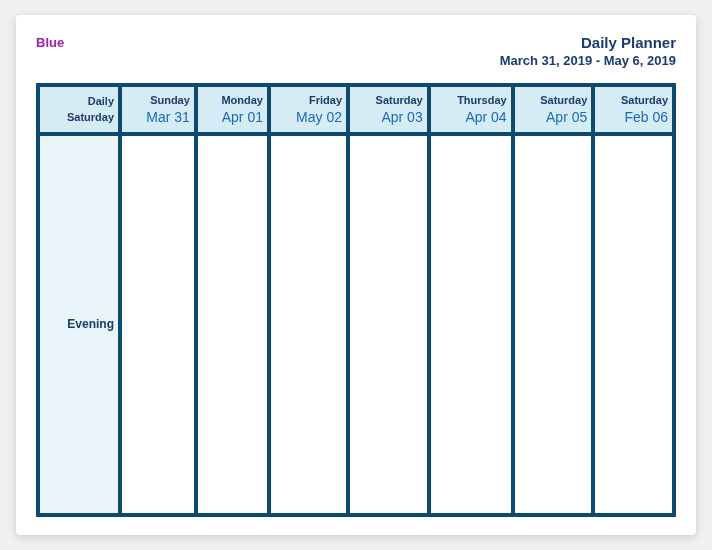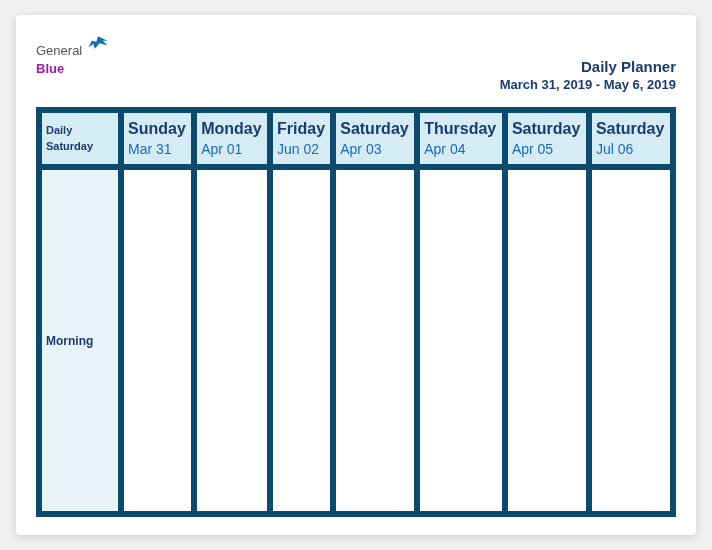--- a/index.html
+++ b/index.html
@@ -59,54 +59,53 @@
 
     .title-area {
       text-align: right;
     }
 
     .title-main {
       font-size: 15px;
       font-weight: bold;
       color: #1a3c6e;
       line-height: 1.3;
-      margin-top: 24px;
     }
 
     .title-date {
       font-size: 13px;
       font-weight: bold;
       color: #1a3c6e;
       line-height: 1.3;
     }
 
     .calendar-table {
       width: 100%;
       border-collapse: collapse;
       flex: 1;
     }
 
     .calendar-table th,
     .calendar-table td {
-      border: 6px solid #0c4a6e;
-      text-align: left;
+      border: 4px solid #0c4a6e;
+      text-align: right;
       vertical-align: middle;
     }
 
     .header-row th {
       background: #d6ecf5;
       padding: 6px 4px;
       font-size: 11px;
       font-weight: bold;
       color: #1a3c6e;
       line-height: 1.3;
     }
 
     .header-row th .day-name {
-      font-size: 16px;
+      font-size: 11px;
       font-weight: bold;
       color: #1a3c6e;
     }
 
     .header-row th .day-date {
       font-size: 14px;
       color: #1a6bb5;
       font-weight: normal;
     }
 
@@ -143,26 +142,20 @@
       height: 100px;
     }
   </style>
 </head>
 <body>
 
 <div class="page">
   <div class="header">
     <div class="logo-area">
       <div>
-        <div>
-          <span class="logo-text-general">General</span>
-          <svg class="logo-bird" viewBox="0 0 28 28" xmlns="http://www.w3.org/2000/svg">
-            <polygon points="14,4 26,10 20,10 26,16 16,13 10,20 8,14 2,18 6,10 12,11" fill="#1a6bb5"></polygon>
-          </svg>
-        </div>
         <div>
           <span class="logo-text-blue">Blue</span>
         </div>
       </div>
     </div>
     <div class="title-area">
       <div class="title-main">Daily Planner</div>
       <div class="title-date">March 31, 2019 - May 6, 2019</div>
     </div>
   </div>
@@ -177,43 +170,43 @@
         <th>
           <div class="day-name">Sunday</div>
           <div class="day-date">Mar 31</div>
         </th>
         <th>
           <div class="day-name">Monday</div>
           <div class="day-date">Apr 01</div>
         </th>
         <th>
           <div class="day-name">Friday</div>
-          <div class="day-date">Jun 02</div>
+          <div class="day-date">May 02</div>
         </th>
         <th>
           <div class="day-name">Saturday</div>
           <div class="day-date">Apr 03</div>
         </th>
         <th>
           <div class="day-name">Thursday</div>
           <div class="day-date">Apr 04</div>
         </th>
         <th>
           <div class="day-name">Saturday</div>
           <div class="day-date">Apr 05</div>
         </th>
         <th>
           <div class="day-name">Saturday</div>
-          <div class="day-date">Jul 06</div>
+          <div class="day-date">Feb 06</div>
         </th>
       </tr>
     </thead>
     <tbody>
-      <tr class="morning-row">
-        <td class="time-label-cell">Morning</td>
+      <tr class="evening-row">
+        <td class="time-label-cell">Evening</td>
         <td class="content-cell"></td>
         <td class="content-cell"></td>
         <td class="content-cell"></td>
         <td class="content-cell"></td>
         <td class="content-cell"></td>
         <td class="content-cell"></td>
         <td class="content-cell"></td>
       </tr>
     </tbody>
   </table>

